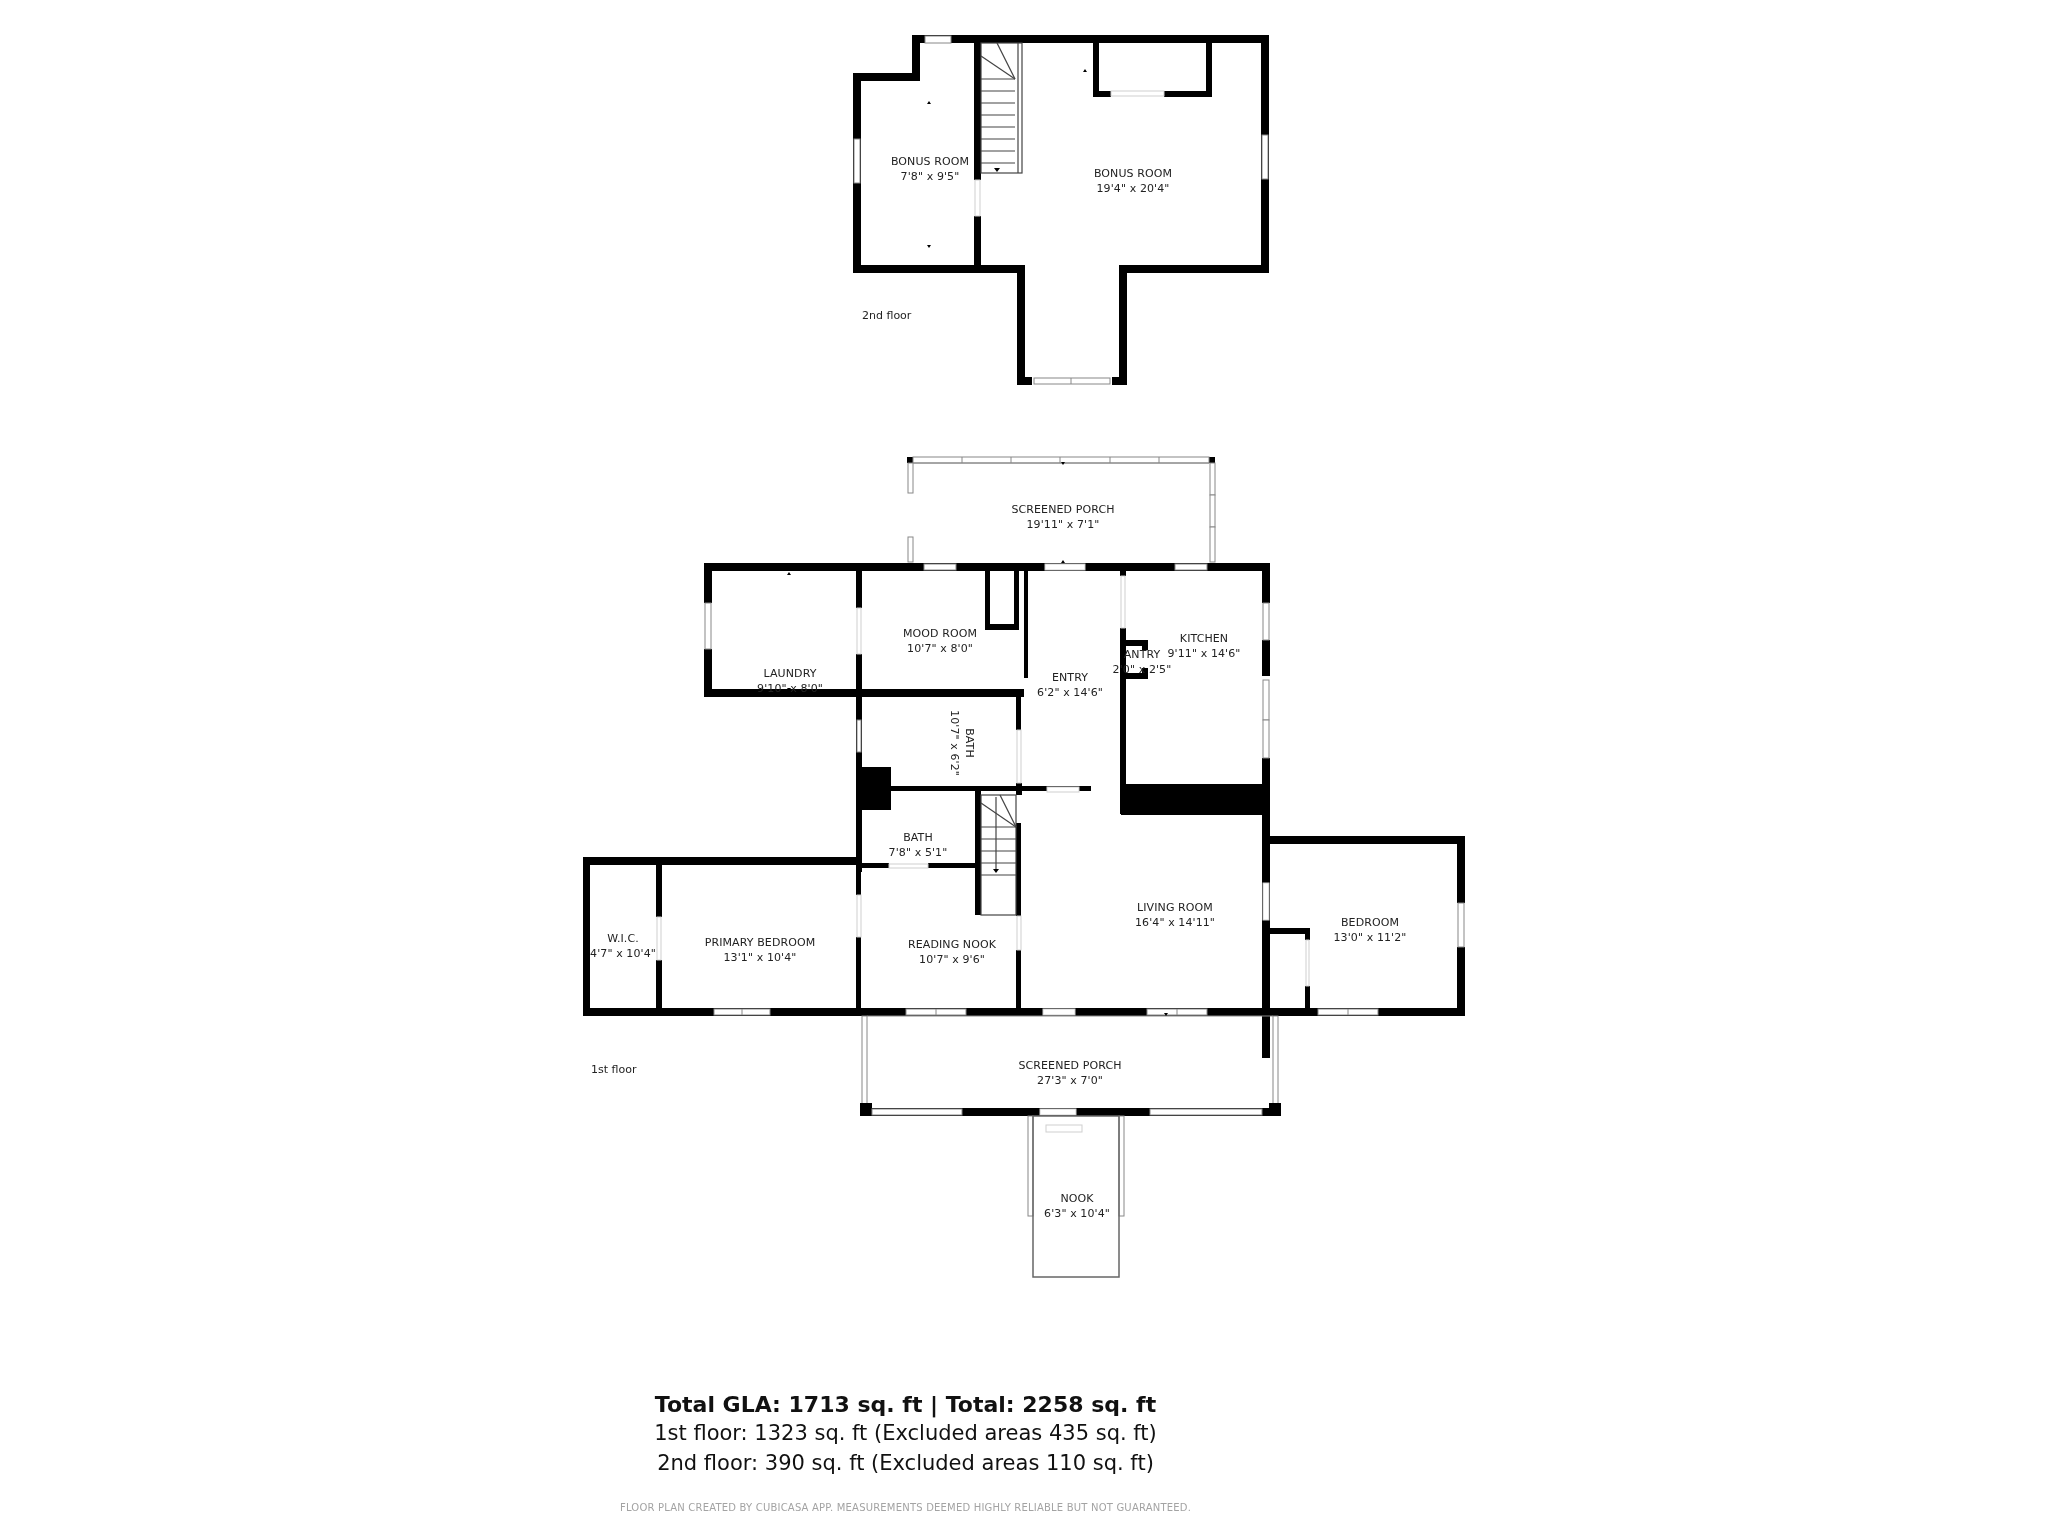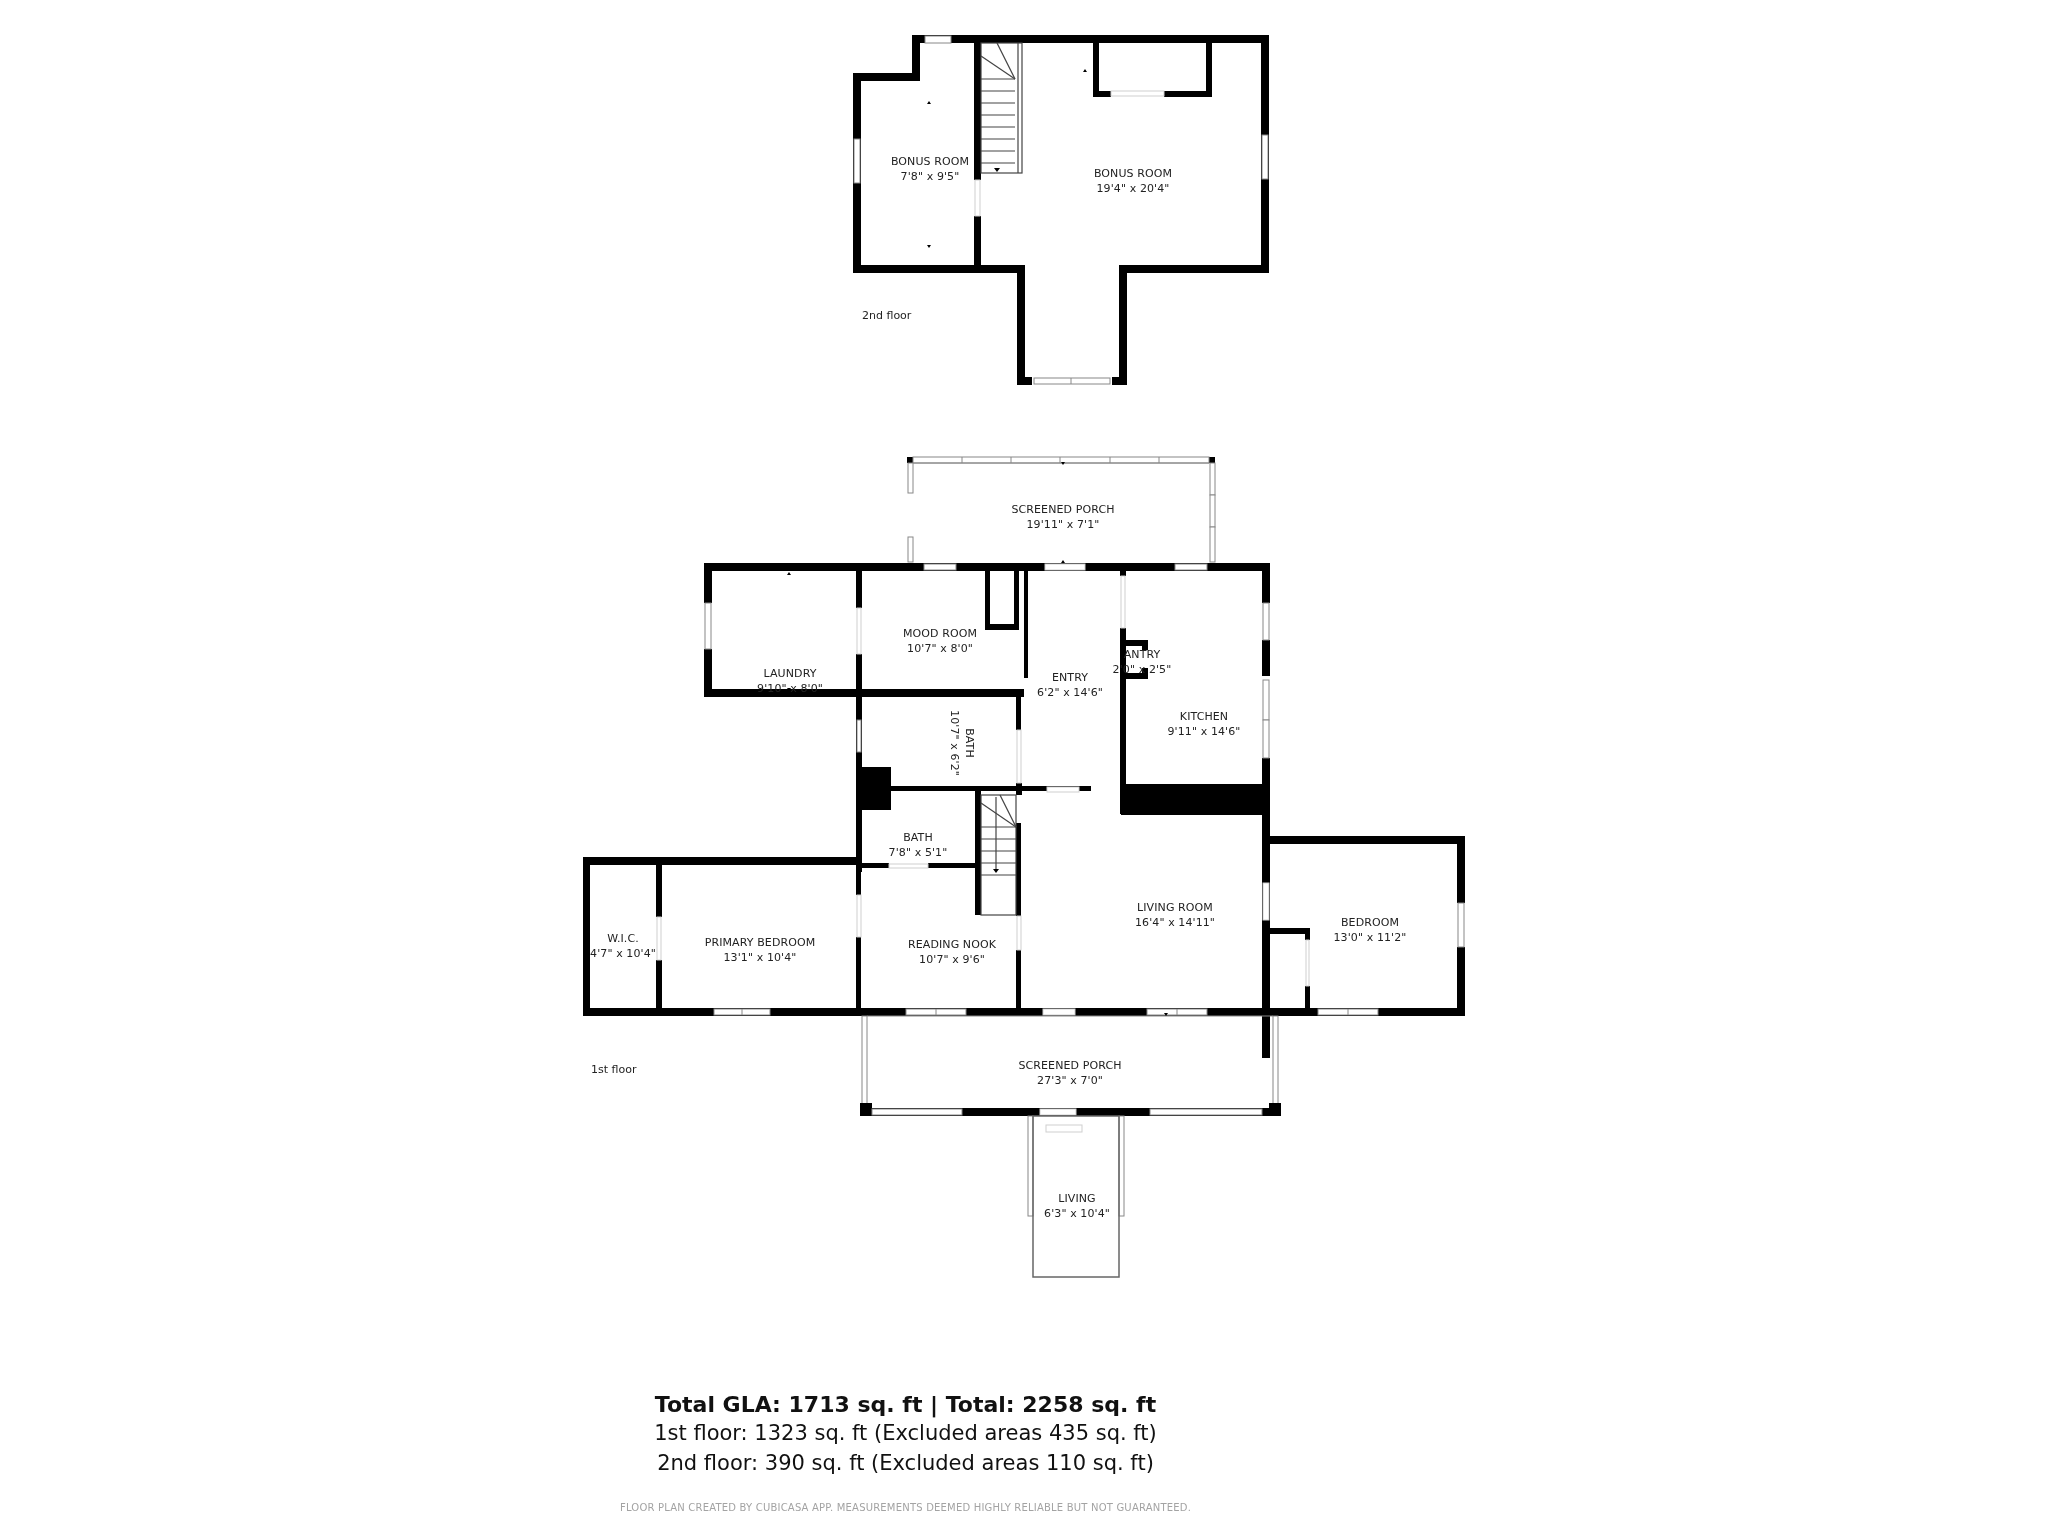--- a/index.html
+++ b/index.html
@@ -275,21 +275,21 @@
   <span class="dim">10'7" x 8'0"</span>
 </div>
 <div class="room-label" style="left:1070px; top:685px;">
   <span class="nm">ENTRY</span>
   <span class="dim">6'2" x 14'6"</span>
 </div>
 <div class="room-label" style="left:1142px; top:662px;">
   <span class="nm">ANTRY</span>
   <span class="dim">2'0" x 2'5"</span>
 </div>
-<div class="room-label" style="left:1204px; top:724px;">
+<div class="room-label" style="left:1204px; top:646px;">
   <span class="nm">KITCHEN</span>
   <span class="dim">9'11" x 14'6"</span>
 </div>
 <div class="room-label rot" style="left:962px; top:743px;">
   <span class="nm">BATH</span>
   <span class="dim">10'7" x 6'2"</span>
 </div>
 <div class="room-label" style="left:918px; top:845px;">
   <span class="nm">BATH</span>
   <span class="dim">7'8" x 5'1"</span>
@@ -312,21 +312,21 @@
 </div>
 <div class="room-label" style="left:952px; top:952px;">
   <span class="nm">READING NOOK</span>
   <span class="dim">10'7" x 9'6"</span>
 </div>
 <div class="room-label" style="left:1070px; top:1073px;">
   <span class="nm">SCREENED PORCH</span>
   <span class="dim">27'3" x 7'0"</span>
 </div>
 <div class="room-label" style="left:1077px; top:1206px;">
-  <span class="nm">LIVING</span>
+  <span class="nm">NOOK</span>
   <span class="dim">6'3" x 10'4"</span>
 </div>
 <div class="floor-label" style="left:591px; top:1063px;">1st floor</div>
 
 <div class="summary sum-bold">Total GLA: 1713 sq. ft | Total: 2258 sq. ft</div>
 <div class="summary sum-line1">1st floor: 1323 sq. ft (Excluded areas 435 sq. ft)</div>
 <div class="summary sum-line2">2nd floor: 390 sq. ft (Excluded areas 110 sq. ft)</div>
 <div class="summary disclaimer">FLOOR PLAN CREATED BY CUBICASA APP. MEASUREMENTS DEEMED HIGHLY RELIABLE BUT NOT GUARANTEED.</div>
 
 </body></html>

